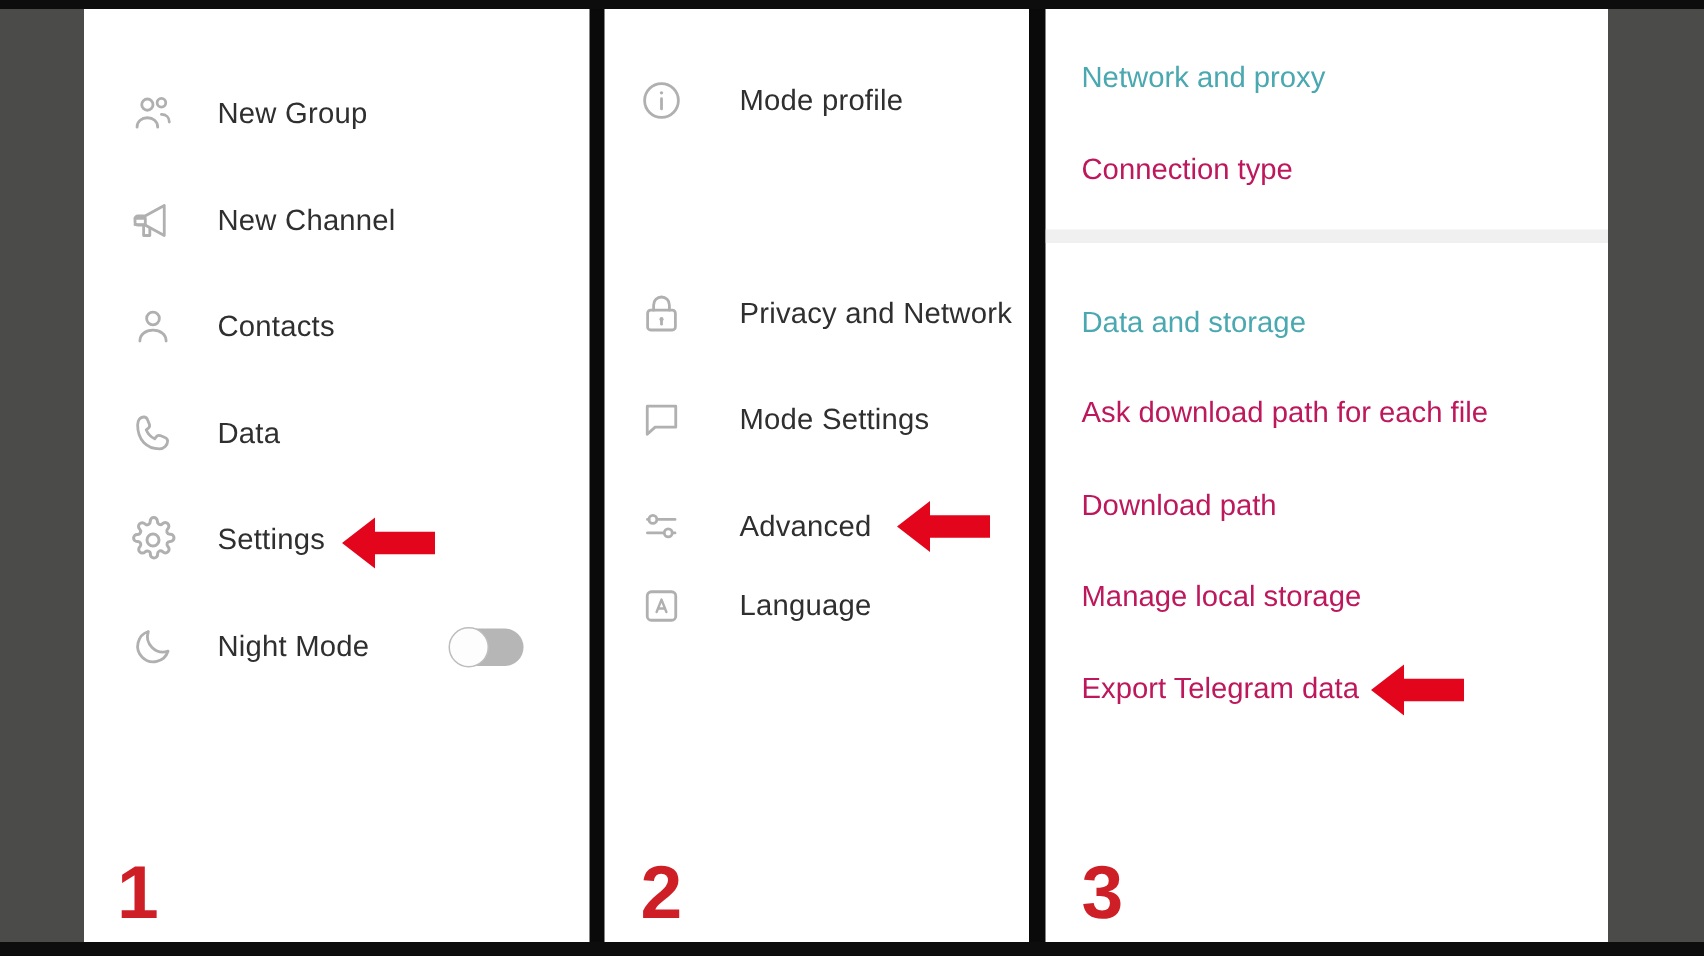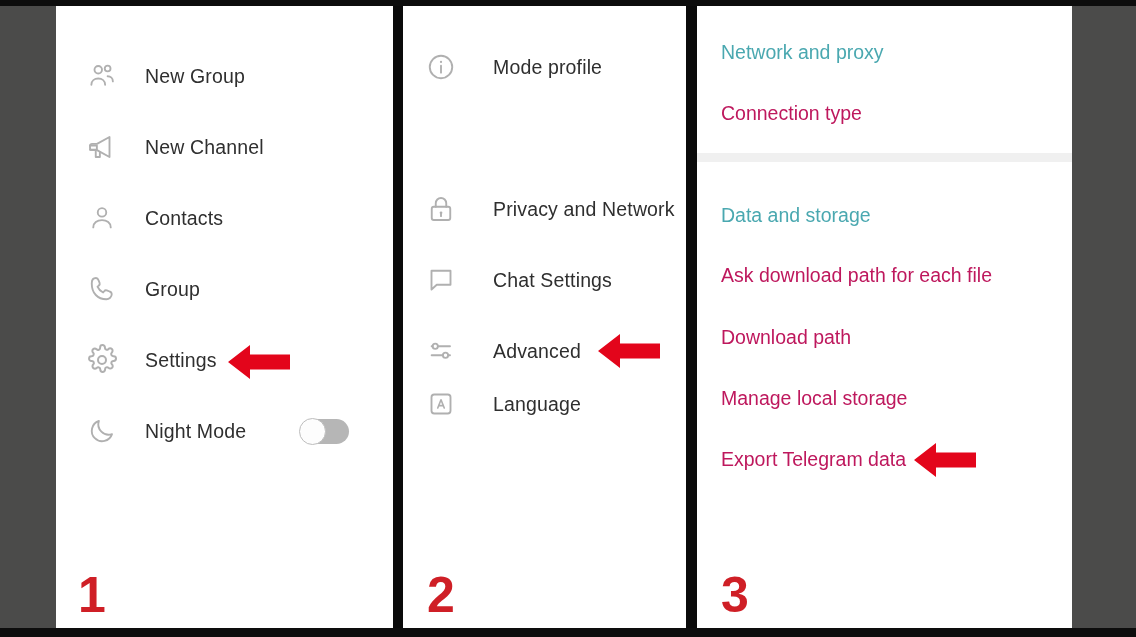--- a/index.html
+++ b/index.html
@@ -195,21 +195,21 @@
       </span>
       <span class="row-label">Contacts</span>
     </div>
 
     <div class="menu-row" style="top:257px">
       <span class="row-icon">
         <svg width="30" height="30" viewBox="0 0 24 24" fill="none" stroke="#b0b0b0" stroke-width="1.5" stroke-linecap="round" stroke-linejoin="round">
           <path d="M7.2 3.2c1 0 1.6.6 2 1.7l.9 2.3c.3.9.1 1.5-.7 2.1l-1 .8c.9 2.1 2.4 3.7 4.5 4.7l.8-1c.6-.8 1.2-1 2.1-.7l2.3.9c1.1.4 1.7 1 1.7 2 0 2.3-2 4.2-4.3 4.2C8.6 20.2 3.8 15.4 3.8 7.5c0-2.3 1.1-4.3 3.4-4.3z"></path>
         </svg>
       </span>
-      <span class="row-label">Group</span>
+      <span class="row-label">Data</span>
     </div>
 
     <div class="menu-row" style="top:328px">
       <span class="row-icon">
         <svg width="32" height="32" viewBox="0 0 24 24" fill="none" stroke="#b0b0b0" stroke-width="1.5" stroke-linecap="round" stroke-linejoin="round">
           <circle cx="12" cy="12" r="3"></circle>
           <path d="M19.1 13.6a1.5 1.5 0 0 0 .3 1.6l.1.1a1.8 1.8 0 1 1-2.6 2.6l-.1-.1a1.5 1.5 0 0 0-1.6-.3 1.5 1.5 0 0 0-.9 1.4v.3a1.8 1.8 0 1 1-3.6 0v-.2a1.5 1.5 0 0 0-1-1.4 1.5 1.5 0 0 0-1.6.3l-.1.1a1.8 1.8 0 1 1-2.6-2.6l.1-.1a1.5 1.5 0 0 0 .3-1.6 1.5 1.5 0 0 0-1.4-.9h-.3a1.8 1.8 0 0 1 0-3.6h.2a1.5 1.5 0 0 0 1.4-1 1.5 1.5 0 0 0-.3-1.6l-.1-.1a1.8 1.8 0 1 1 2.6-2.6l.1.1a1.5 1.5 0 0 0 1.6.3h.1a1.5 1.5 0 0 0 .9-1.4v-.3a1.8 1.8 0 1 1 3.6 0v.2a1.5 1.5 0 0 0 .9 1.4 1.5 1.5 0 0 0 1.6-.3l.1-.1a1.8 1.8 0 1 1 2.6 2.6l-.1.1a1.5 1.5 0 0 0-.3 1.6v.1a1.5 1.5 0 0 0 1.4.9h.3a1.8 1.8 0 0 1 0 3.6h-.2a1.5 1.5 0 0 0-1.4.9z"></path>
         </svg>
       </span>
       <span class="row-label">Settings</span>
@@ -261,21 +261,21 @@
       </span>
       <span class="row-label">Privacy and Network</span>
     </div>
 
     <div class="menu-row" style="top:248px">
       <span class="row-icon">
         <svg width="30" height="30" viewBox="0 0 24 24" fill="none" stroke="#b0b0b0" stroke-width="1.5" stroke-linecap="round" stroke-linejoin="round">
           <path d="M4.4 4.6h15.2v11.2H8.6L4.4 19.6z"></path>
         </svg>
       </span>
-      <span class="row-label">Chat Settings</span>
+      <span class="row-label">Mode Settings</span>
     </div>
 
     <div class="menu-row" style="top:319px">
       <span class="row-icon">
         <svg width="30" height="30" viewBox="0 0 24 24" fill="none" stroke="#b0b0b0" stroke-width="1.5" stroke-linecap="round" stroke-linejoin="round">
           <circle cx="7.4" cy="8.2" r="2.1"></circle>
           <path d="M9.8 8.2h9.4"></path>
           <path d="M4.5 8.2h.8"></path>
           <circle cx="15.6" cy="15.4" r="2.1"></circle>
           <path d="M13.2 15.4H4.5"></path>

